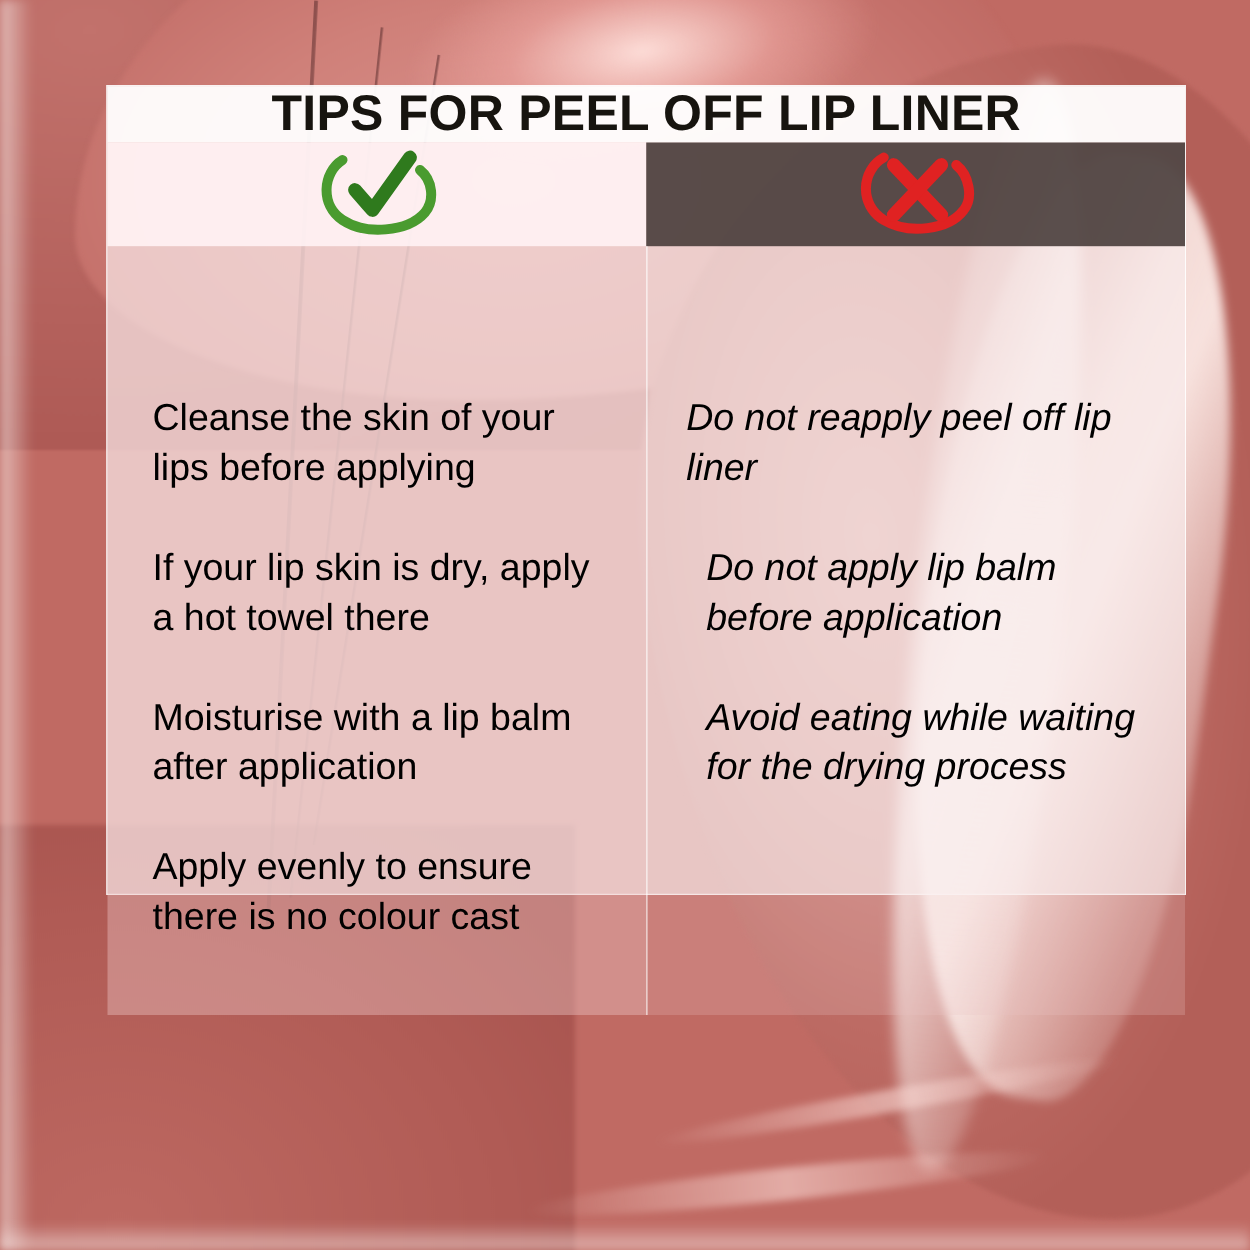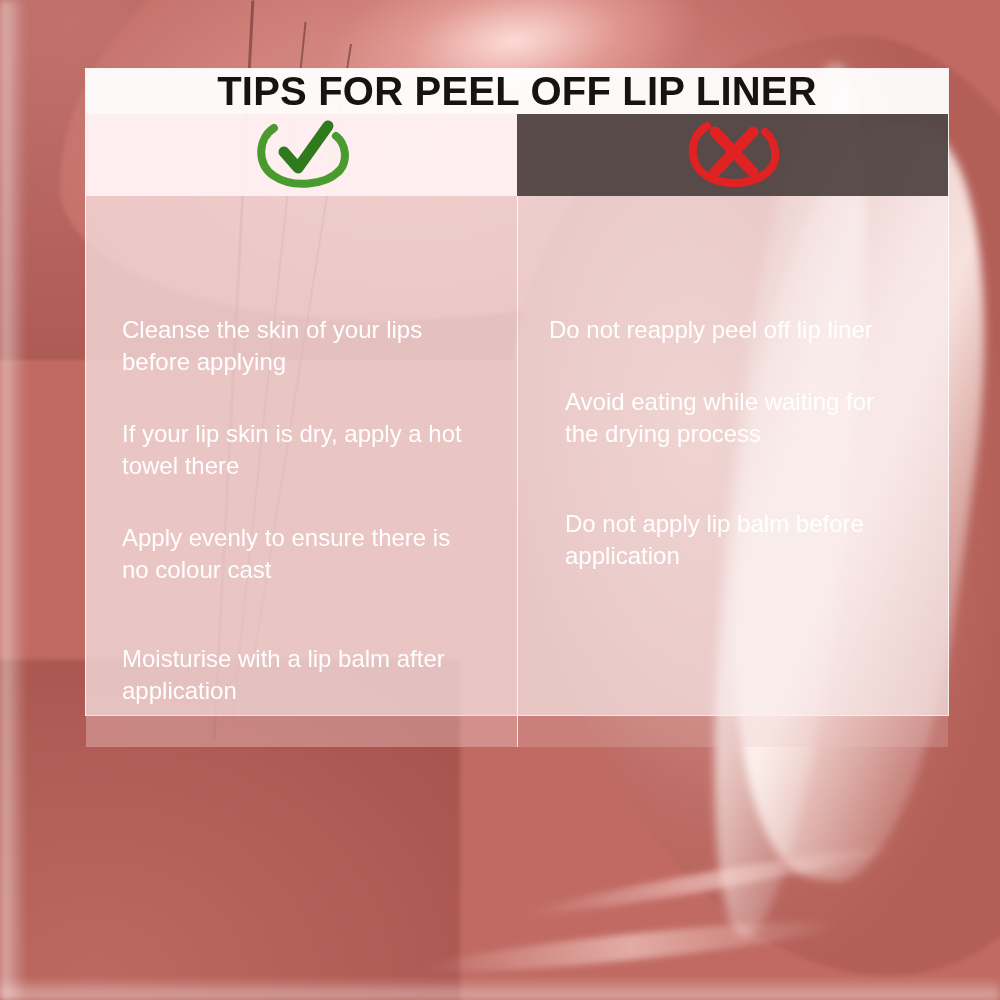--- a/index.html
+++ b/index.html
@@ -163,28 +163,28 @@
   .divider {
     position: absolute;
     left: 50%;
     top: 0;
     bottom: 0;
     width: 1px;
     background: rgba(255,255,255,0.8);
   }
 
   .tip {
-    font-size: 24px;
+    font-size: 30px;
     line-height: 1.33;
-    color: #ffffff;
+    color: #000000;
     margin: 0 0 40px 0;
     max-width: 380px;
   }
   .col.good .tip { margin-left: 4px; }
-  .col.bad  .tip { margin-left: 0px; }
+  .col.bad  .tip { margin-left: 0px; font-style: italic; }
   .col.bad .tip.indent { margin-left: 16px; }
   .tip.gap-lg { margin-bottom: 58px; }
 </style>
 </head>
 <body>
 
 <div id="bg">
   <div class="bg-layer bg-tl"></div>
   <div class="bg-layer bg-smear-top"></div>
   <div class="bg-layer bg-gloss-top"></div>
@@ -224,25 +224,25 @@
           <path d="M68 18 L30 58" fill="none" stroke="#e02222" stroke-width="11" stroke-linecap="round"></path>
         </svg>
       </span>
     </div>
   </div>
 
   <div class="cols">
     <div class="col good">
       <p class="tip">Cleanse the skin of your lips before applying</p>
       <p class="tip">If your lip skin is dry, apply a hot towel there</p>
+      <p class="tip">Moisturise with a lip balm after application</p>
       <p class="tip gap-lg">Apply evenly to ensure there is no colour cast</p>
-      <p class="tip">Moisturise with a lip balm after application</p>
     </div>
 
     <div class="divider"></div>
 
     <div class="col bad">
       <p class="tip">Do not reapply peel off lip liner</p>
+      <p class="tip indent">Do not apply lip balm before application</p>
       <p class="tip gap-lg indent">Avoid eating while waiting for the drying process</p>
-      <p class="tip indent">Do not apply lip balm before application</p>
     </div>
   </div>
 </div>
 
 </body></html>

